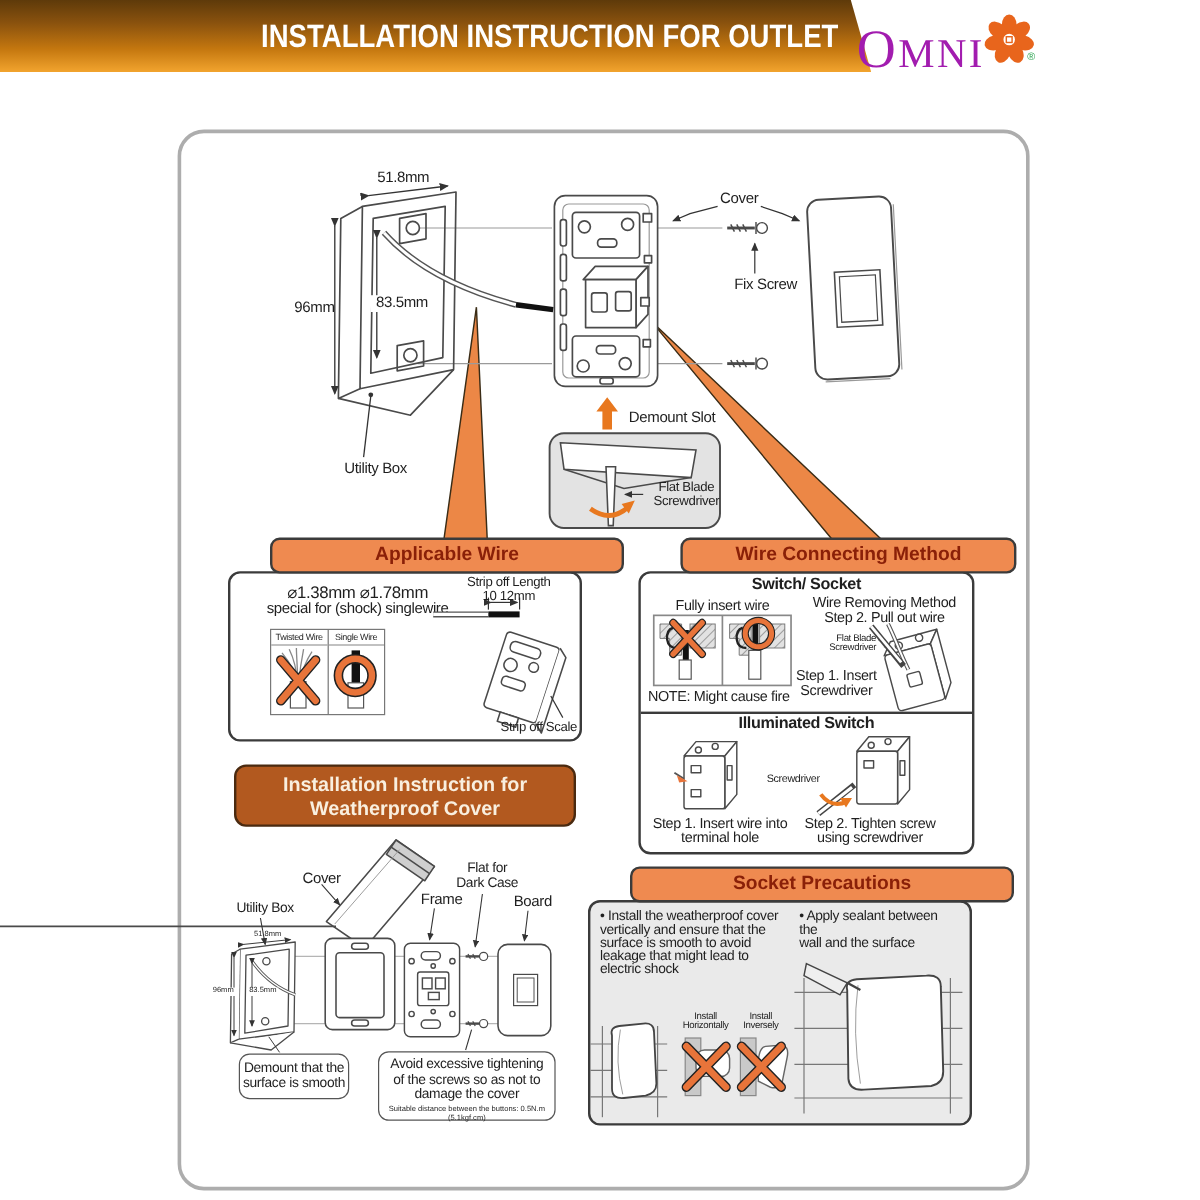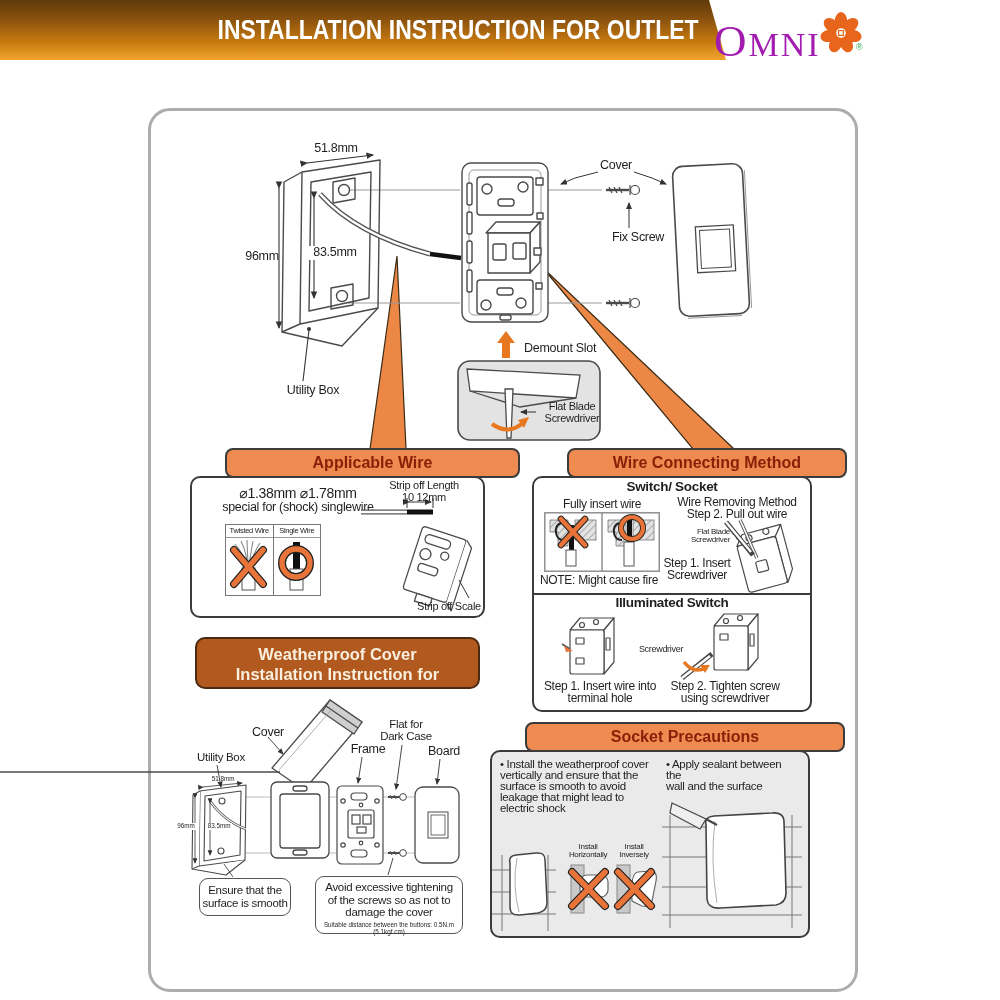--- a/index.html
+++ b/index.html
@@ -374,22 +374,22 @@
   <div class="cap" style="left:540px;top:681px;width:120px;z-index:3;">
     <div>Step 1. Insert wire into</div>
     <div>terminal hole</div>
   </div>
   <div class="cap" style="left:668px;top:681px;width:114px;z-index:3;">
     <div>Step 2. Tighten screw</div>
     <div>using screwdriver</div>
   </div>
 
   <div class="wp-head">
+    <div>Installation Instruction for</div>
     <div>Weatherproof Cover</div>
-    <div>Installation Instruction for</div>
   </div>
 
   <svg style="left:188px;top:692px;z-index:2;" width="300" height="185" viewBox="188 692 300 185">
     <defs>
         <marker id="ahP" markerWidth="8" markerHeight="8" refX="6" refY="3" orient="auto">
           <path d="M0,0 L7,3 L0,6 Z" fill="#333"></path>
         </marker>
       </defs>
     <g stroke="#b5b5b5" stroke-width="0.9">
         <line x1="215" y1="797" x2="450" y2="797"></line>
@@ -477,21 +477,21 @@
     <div>Dark Case</div>
   </div>
   <div class="lbl" style="left:346px;top:743px;width:44px;">Frame</div>
   <div class="lbl" style="left:422px;top:745px;width:44px;">Board</div>
   <div class="lbl" style="left:192px;top:751px;width:58px;font-size:11.5px;">Utility Box</div>
   <div class="lbl tiny" style="left:201px;top:776px;width:44px;">51.8mm</div>
   <div class="lbl tiny" style="left:176px;top:823px;width:20px;background:#fff;z-index:3;">96mm</div>
   <div class="lbl tiny" style="left:206px;top:823px;width:26px;background:#fff;z-index:3;">83.5mm</div>
 
   <div class="bubble" style="left:199px;top:878px;width:92px;height:38px;padding-top:5px;">
-    <div>Ensure that the</div>
+    <div>Demount that the</div>
     <div>surface is smooth</div>
   </div>
   <div class="bubble" style="left:315px;top:876px;width:148px;height:58px;padding-top:4px;">
     <div>Avoid excessive tightening</div>
     <div>of the screws so as not to</div>
     <div>damage the cover</div>
     <div style="font-size:6.3px;letter-spacing:0;margin-top:2px;line-height:7px;">Suitable distance between the buttons: 0.5N.m (5.1kgf.cm)</div>
   </div>
 
   <div class="sec-body" style="left:490px;top:750px;width:320px;height:188px;background:#eaeaea;"></div>

